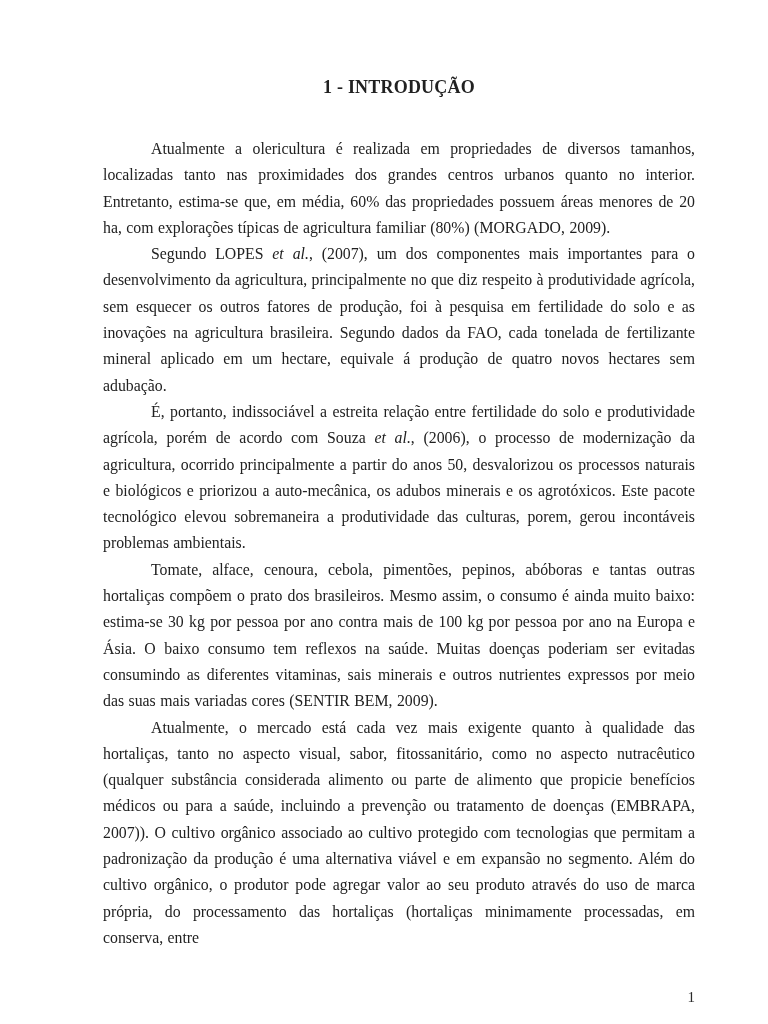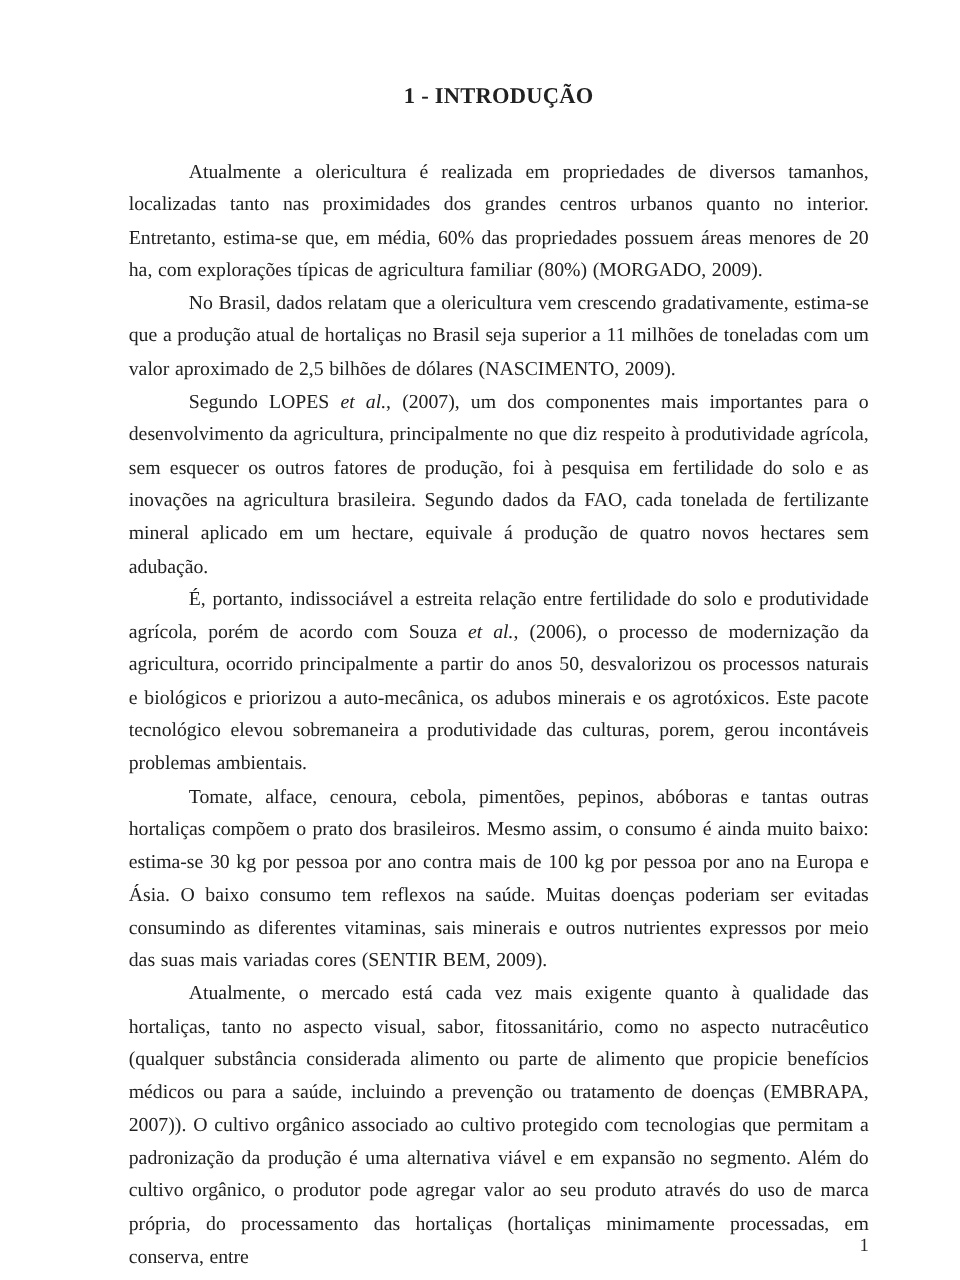--- a/index.html
+++ b/index.html
@@ -11,21 +11,21 @@
     position: relative;
     width: 768px;
     height: 1024px;
     background: #ffffff;
     font-family: "Liberation Serif", "DejaVu Serif", serif;
     color: #212121;
     overflow: hidden;
     box-sizing: border-box;
   }
   .doc-title {
-    margin: 0;
+    margin: 11px;
     padding-top: 64px;
     padding-left: 103px;
     padding-right: 73px;
     text-align: center;
     font-size: 18px;
     font-weight: bold;
     line-height: 24px;
     letter-spacing: 0.2px;
   }
   .doc-body {
@@ -52,21 +52,20 @@
   }
 </style>
 </head>
 <body>
 
 <div class="page">
   <h1 class="doc-title">1 - INTRODUÇÃO</h1>
 
   <div class="doc-body" id="doc-body">
       <p><span>Atualmente a olericultura é realizada em propriedades de diversos tamanhos, localizadas tanto nas proximidades dos grandes centros urbanos quanto no interior. Entretanto, estima-se que, em média, 60% das propriedades possuem áreas menores de 20 ha, com explorações típicas de agricultura familiar (80%) (MORGADO, 2009).</span></p>
-      <p><span>No Brasil, dados relatam que a olericultura vem crescendo gradativamente, estima-se que a produção atual de hortaliças no Brasil seja superior a 11 milhões de toneladas com um valor aproximado de 2,5 bilhões de dólares (NASCIMENTO, 2009).</span></p>
       <p><span>Segundo LOPES </span><em>et al.</em><span>, (2007), um dos componentes mais importantes para o desenvolvimento da agricultura, principalmente no que diz respeito à produtividade agrícola, sem esquecer os outros fatores de produção, foi à pesquisa em fertilidade do solo e as inovações na agricultura brasileira. Segundo dados da FAO, cada tonelada de fertilizante mineral aplicado em um hectare, equivale á produção de quatro novos hectares sem adubação.</span></p>
       <p><span>É, portanto, indissociável a estreita relação entre fertilidade do solo e produtividade agrícola, porém de acordo com Souza </span><em>et al.</em><span>, (2006), o processo de modernização da agricultura, ocorrido principalmente a partir do anos 50, desvalorizou os processos naturais e biológicos e priorizou a auto-mecânica, os adubos minerais e os agrotóxicos. Este pacote tecnológico elevou sobremaneira a produtividade das culturas, porem, gerou incontáveis problemas ambientais.</span></p>
       <p><span>Tomate, alface, cenoura, cebola, pimentões, pepinos, abóboras e tantas outras hortaliças compõem o prato dos brasileiros. Mesmo assim, o consumo é ainda muito baixo: estima-se 30 kg por pessoa por ano contra mais de 100 kg por pessoa por ano na Europa e Ásia. O baixo consumo tem reflexos na saúde. Muitas doenças poderiam ser evitadas consumindo as diferentes vitaminas, sais minerais e outros nutrientes expressos por meio das suas mais variadas cores (SENTIR BEM, 2009).</span></p>
       <p><span>Atualmente, o mercado está cada vez mais exigente quanto à qualidade das hortaliças, tanto no aspecto visual, sabor, fitossanitário, como no aspecto nutracêutico (qualquer substância considerada alimento ou parte de alimento que propicie benefícios médicos ou para a saúde, incluindo a prevenção ou tratamento de doenças (EMBRAPA, 2007)). O cultivo orgânico associado ao cultivo protegido com tecnologias que permitam a padronização da produção é uma alternativa viável e em expansão no segmento. Além do cultivo orgânico, o produtor pode agregar valor ao seu produto através do uso de marca própria, do processamento das hortaliças (hortaliças minimamente processadas, em conserva, entre</span></p>
     </div>
 
   <div class="page-number">1</div>
 </div>
 
 </body></html>

